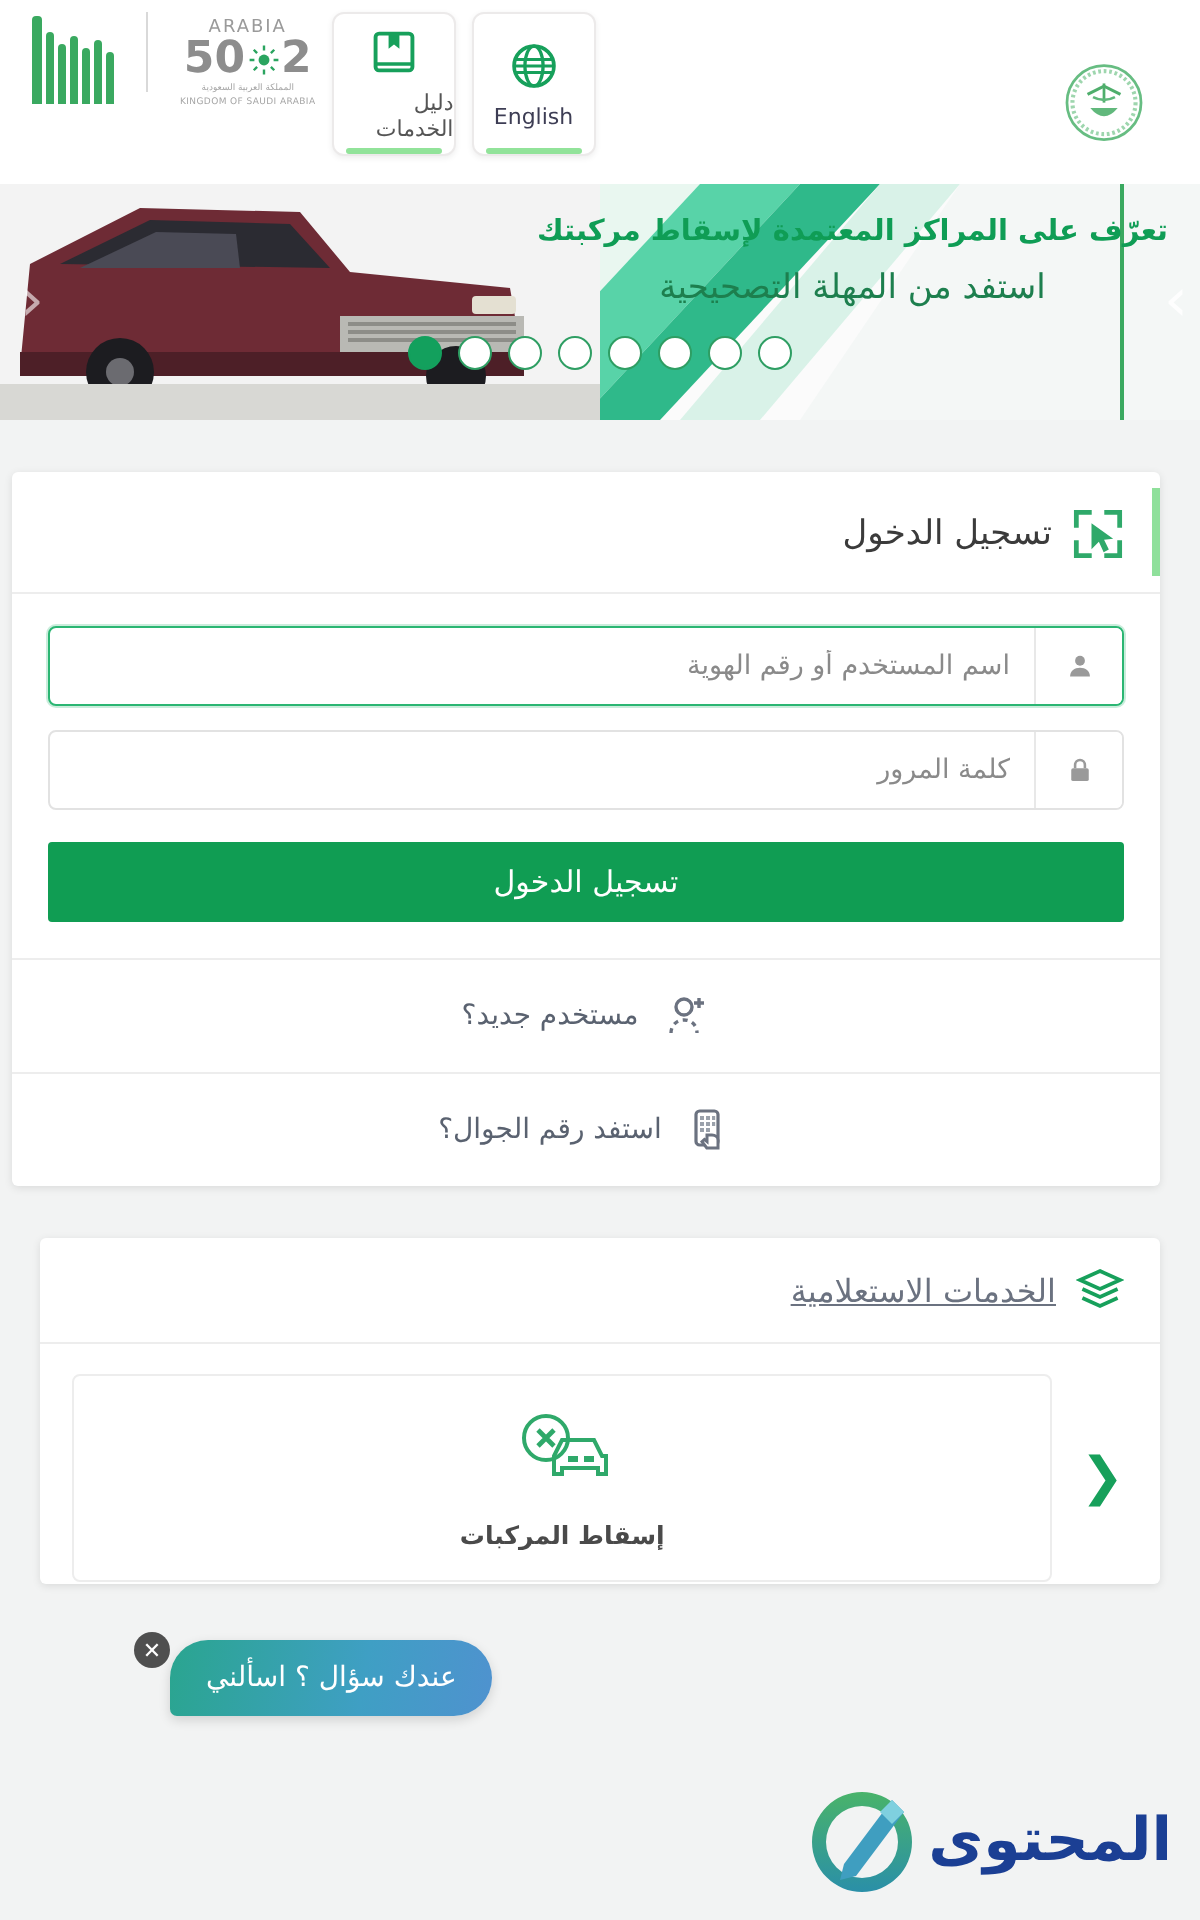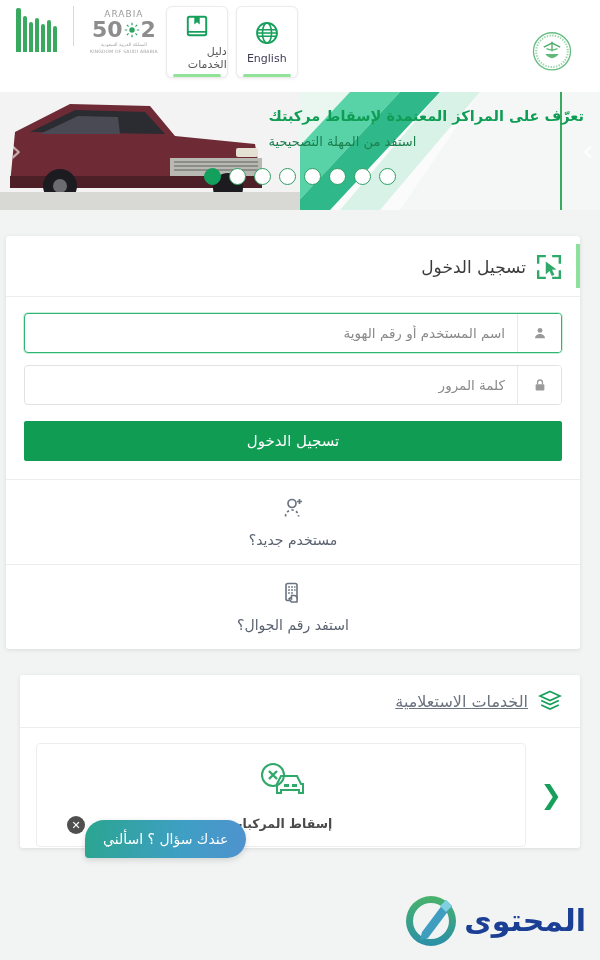--- a/index.html
+++ b/index.html
@@ -56,26 +56,26 @@
   
   .banner {
     height: 118px; position: relative; overflow: hidden;
     background: #ffffff;
   }
   .banner-bg { position: absolute; inset: 0; }
   .banner-car {
     position: absolute; left: 0; top: 0; width: 300px; height: 118px;
   }
   .banner-text {
-    position: absolute; right: 16px; top: 14px; text-align: left; z-index: 4;
+    position: absolute; right: 16px; top: 14px; text-align: center; z-index: 4;
   }
   .banner-text .t1 {
     color: #0f9d55; font-size: 14.5px; font-weight: bold; line-height: 1.5;
   }
-  .banner-text .t2 { color: #1d7f4e; font-size: 13px; margin-top: 6px; }
+  .banner-text .t2 { color: #1d7f4e; font-size: 17px; margin-top: 6px; }
   .dots {
     position: absolute; left: 0; right: 0; top: 168px; z-index: 6;
     display: flex; justify-content: center; gap: 8px;
   }
   .dots span {
     width: 17px; height: 17px; border-radius: 50%;
     background: #fff; border: 1.5px solid #2e9e63; display: block; cursor: pointer;
   }
   .dots span.on { background: #13a05d; border-color: #13a05d; }
   .car-arrow {
@@ -122,21 +122,21 @@
 
   .login-btn {
     width: 100%; height: 40px; background: #109d53; color: #fff;
     border: 0; border-radius: 2px; font-size: 15px; cursor: pointer;
     font-family: "DejaVu Sans", "Liberation Sans", sans-serif; margin-top: 4px;
   }
 
   .links { border-top: 1px solid #ededed; }
   .link-row {
     display: flex; align-items: center; justify-content: center;
-    gap: 12px; padding: 16px 18px; border-bottom: 1px solid #ededed; cursor: pointer; flex-direction: column;
+    gap: 12px; padding: 16px 18px; border-bottom: 1px solid #ededed; cursor: pointer;
   }
   .link-row:last-child { border-bottom: 0; }
   .link-row .txt { font-size: 14px; color: #5a6270; }
 
   
   .svc-card {
     margin: 26px 20px 0 20px; background: #fff; border-radius: 3px;
     box-shadow: 0 1px 4px rgba(0,0,0,.10); overflow: hidden; position: relative;
   }
   .svc-head {

